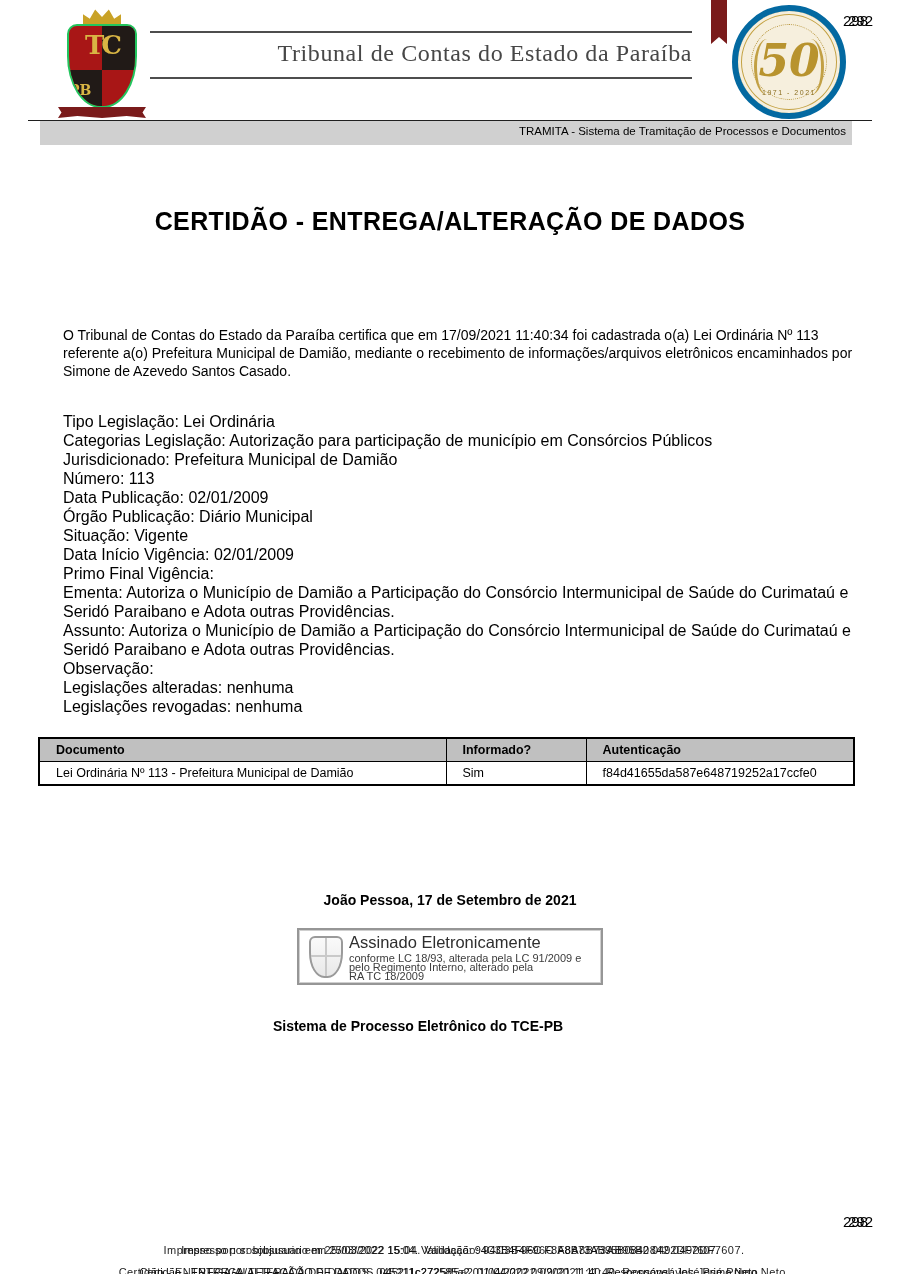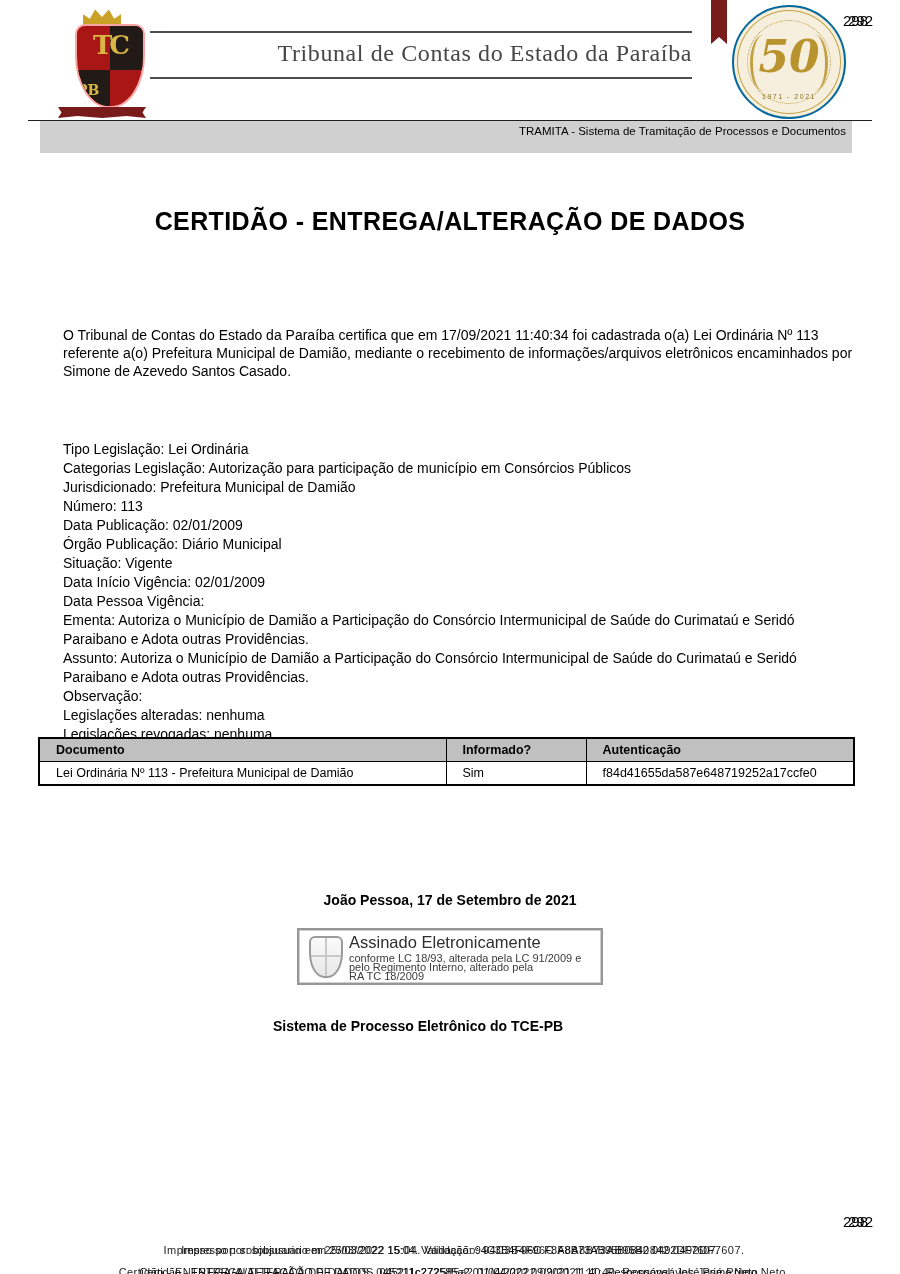--- a/index.html
+++ b/index.html
@@ -7,68 +7,68 @@
   .page {
     position:relative; width:900px; height:1274px; margin:0 auto;
     background:#ffffff; overflow:hidden;
     font-family:"Liberation Sans", sans-serif; color:#000;
   }
 
   
   .coat { position:absolute; left:56px; top:8px; width:92px; height:110px; }
   .crown { position:absolute; left:27px; top:0; width:38px; height:18px; background:#c9a227;
     clip-path:polygon(0 100%,0 35%,18% 60%,32% 8%,50% 50%,68% 8%,82% 60%,100% 35%,100% 100%); }
-  .shield { position:absolute; left:19px; top:16px; width:70px; height:84px;
-    border:2px solid #fca5a5; border-radius:10px 10px 48% 48% / 10px 10px 62% 62%;
+  .shield { position:absolute; left:11px; top:16px; width:70px; height:84px;
+    border:2px solid #22c55e; border-radius:10px 10px 48% 48% / 10px 10px 62% 62%;
     overflow:hidden; background:#a81616; }
   .q-tr { position:absolute; right:0; top:0; width:50%; height:55%; background:#211a17; }
   .q-bl { position:absolute; left:0; bottom:0; width:50%; height:45%; background:#211a17; }
   .ltr-tc { position:absolute; top:4px; width:100%; text-align:center;
     font-family:"DejaVu Serif", serif; font-weight:bold; font-size:26px; color:#d9b544; letter-spacing:-3px; }
   .ltr-pb { position:absolute; bottom:8px; width:100%; text-align:left;
     font-family:"DejaVu Serif", serif; font-weight:bold; font-size:14px; color:#d9b544; }
   .banner { position:absolute; left:2px; bottom:0; width:88px; height:11px; background:#7a1b1b;
     clip-path:polygon(0 0,100% 0,96% 50%,100% 100%,78% 82%,50% 100%,22% 82%,0 100%,4% 50%); }
 
   .rule-top, .rule-bottom { position:absolute; left:150px; width:542px; height:2px; background:#4d4d4d; }
   .rule-top { top:31px; } .rule-bottom { top:77px; }
   .org-name { position:absolute; left:150px; top:40px; width:542px; text-align:right;
     font-family:"Liberation Serif", serif; font-size:24px; color:#474747; letter-spacing:0.6px; }
 
   .ribbon { position:absolute; left:711px; top:0; width:16px; height:44px; background:#7a1b1b;
     clip-path:polygon(0 0,100% 0,100% 100%,50% 84%,0 100%); }
 
   .seal { position:absolute; left:732px; top:5px; width:114px; height:114px; border-radius:50%;
-    background:#f6efdd; border:2px solid #0369a1; box-shadow:inset 0 0 0 3px #f6efdd, inset 0 0 0 4px #c4a244; }
+    background:#f6efdd; border:6px solid #0369a1; box-shadow:inset 0 0 0 3px #f6efdd, inset 0 0 0 4px #c4a244; }
   .seal-inner { position:absolute; left:13px; top:13px; right:13px; bottom:13px;
     border:1px dotted #b59235; border-radius:50%; }
   .laurel-l { position:absolute; left:16px; top:28px; width:26px; height:56px;
     border-left:3px solid #c2a044; border-radius:50%; }
   .laurel-r { position:absolute; right:16px; top:28px; width:26px; height:56px;
     border-right:3px solid #c2a044; border-radius:50%; }
   .seal-50 { position:absolute; top:24px; width:100%; text-align:center;
     font-family:"DejaVu Serif", serif; font-style:italic; font-weight:bold; font-size:44px; color:#b8932e; }
   .seal-years { position:absolute; bottom:17px; width:100%; text-align:center;
     font-size:7px; color:#8a6d1f; letter-spacing:1.5px; }
 
   
   .dbl { position:relative; display:inline-block; white-space:nowrap; }
   .dbl .lb { position:absolute; left:5px; top:0; }
   .pg-top { position:absolute; left:843px; top:12px; font-size:15px; }
   .pg-bottom { position:absolute; left:843px; top:1213px; font-size:15px; }
 
   .header-divider { position:absolute; left:28px; top:120px; width:844px; height:1px; background:#1f1f1f; }
-  .tramita-bar { position:absolute; left:40px; top:121px; width:812px; height:32px; background:#d0d0d0;
+  .tramita-bar { position:absolute; left:40px; top:121px; width:812px; height:24px; background:#d0d0d0;
     font-size:11.5px; line-height:20px; text-align:right; padding-right:6px; color:#000; }
 
   
   .doc-title { position:absolute; left:0; top:207px; width:900px; text-align:center;
     font-size:25px; font-weight:bold; letter-spacing:0.4px; }
   .intro { position:absolute; left:63px; top:326px; width:792px; font-size:14px; line-height:18px; }
-  .details { position:absolute; left:63px; top:412px; width:792px; font-size:14px; line-height:19px;margin-top:28px; }
+  .details { position:absolute; left:63px; top:412px; width:792px; font-size:16px; line-height:19px; }
 
   .doc-table { position:absolute; left:38px; top:737px; width:815px;
     border-collapse:collapse; border:2px solid #000; table-layout:fixed; }
   .doc-table th, .doc-table td { border:1px solid #000; padding:4px 16px; font-size:12.5px;
     text-align:left; overflow:hidden; white-space:nowrap; }
   .doc-table th { background:#c0c0c0; font-weight:bold; }
   .col-doc { width:407px; } .col-inf { width:140px; } .col-aut { width:268px; }
 
   .city-date { position:absolute; top:892px; width:900px; text-align:center; font-weight:bold; font-size:14px; }
 
@@ -136,21 +136,21 @@
   <div class="details">
 
   <div class="detail-line">Tipo Legislação: Lei Ordinária</div>
       <div class="detail-line">Categorias Legislação: Autorização para participação de município em Consórcios Públicos</div>
       <div class="detail-line">Jurisdicionado: Prefeitura Municipal de Damião</div>
       <div class="detail-line">Número: 113</div>
       <div class="detail-line">Data Publicação: 02/01/2009</div>
       <div class="detail-line">Órgão Publicação: Diário Municipal</div>
       <div class="detail-line">Situação: Vigente</div>
       <div class="detail-line">Data Início Vigência: 02/01/2009</div>
-      <div class="detail-line">Data Pessoa Vigência:</div>
+      <div class="detail-line">Primo Final Vigência:</div>
       <div class="detail-line">Ementa: Autoriza o Município de Damião a Participação do Consórcio Intermunicipal de Saúde do Curimataú e Seridó Paraibano e Adota outras Providências.</div>
       <div class="detail-line">Assunto: Autoriza o Município de Damião a Participação do Consórcio Intermunicipal de Saúde do Curimataú e Seridó Paraibano e Adota outras Providências.</div>
       <div class="detail-line">Observação:</div>
       <div class="detail-line">Legislações alteradas: nenhuma</div>
       <div class="detail-line">Legislações revogadas: nenhuma</div>
     </div>
 
   <table class="doc-table">
     <colgroup>
         <col class="col-doc">

